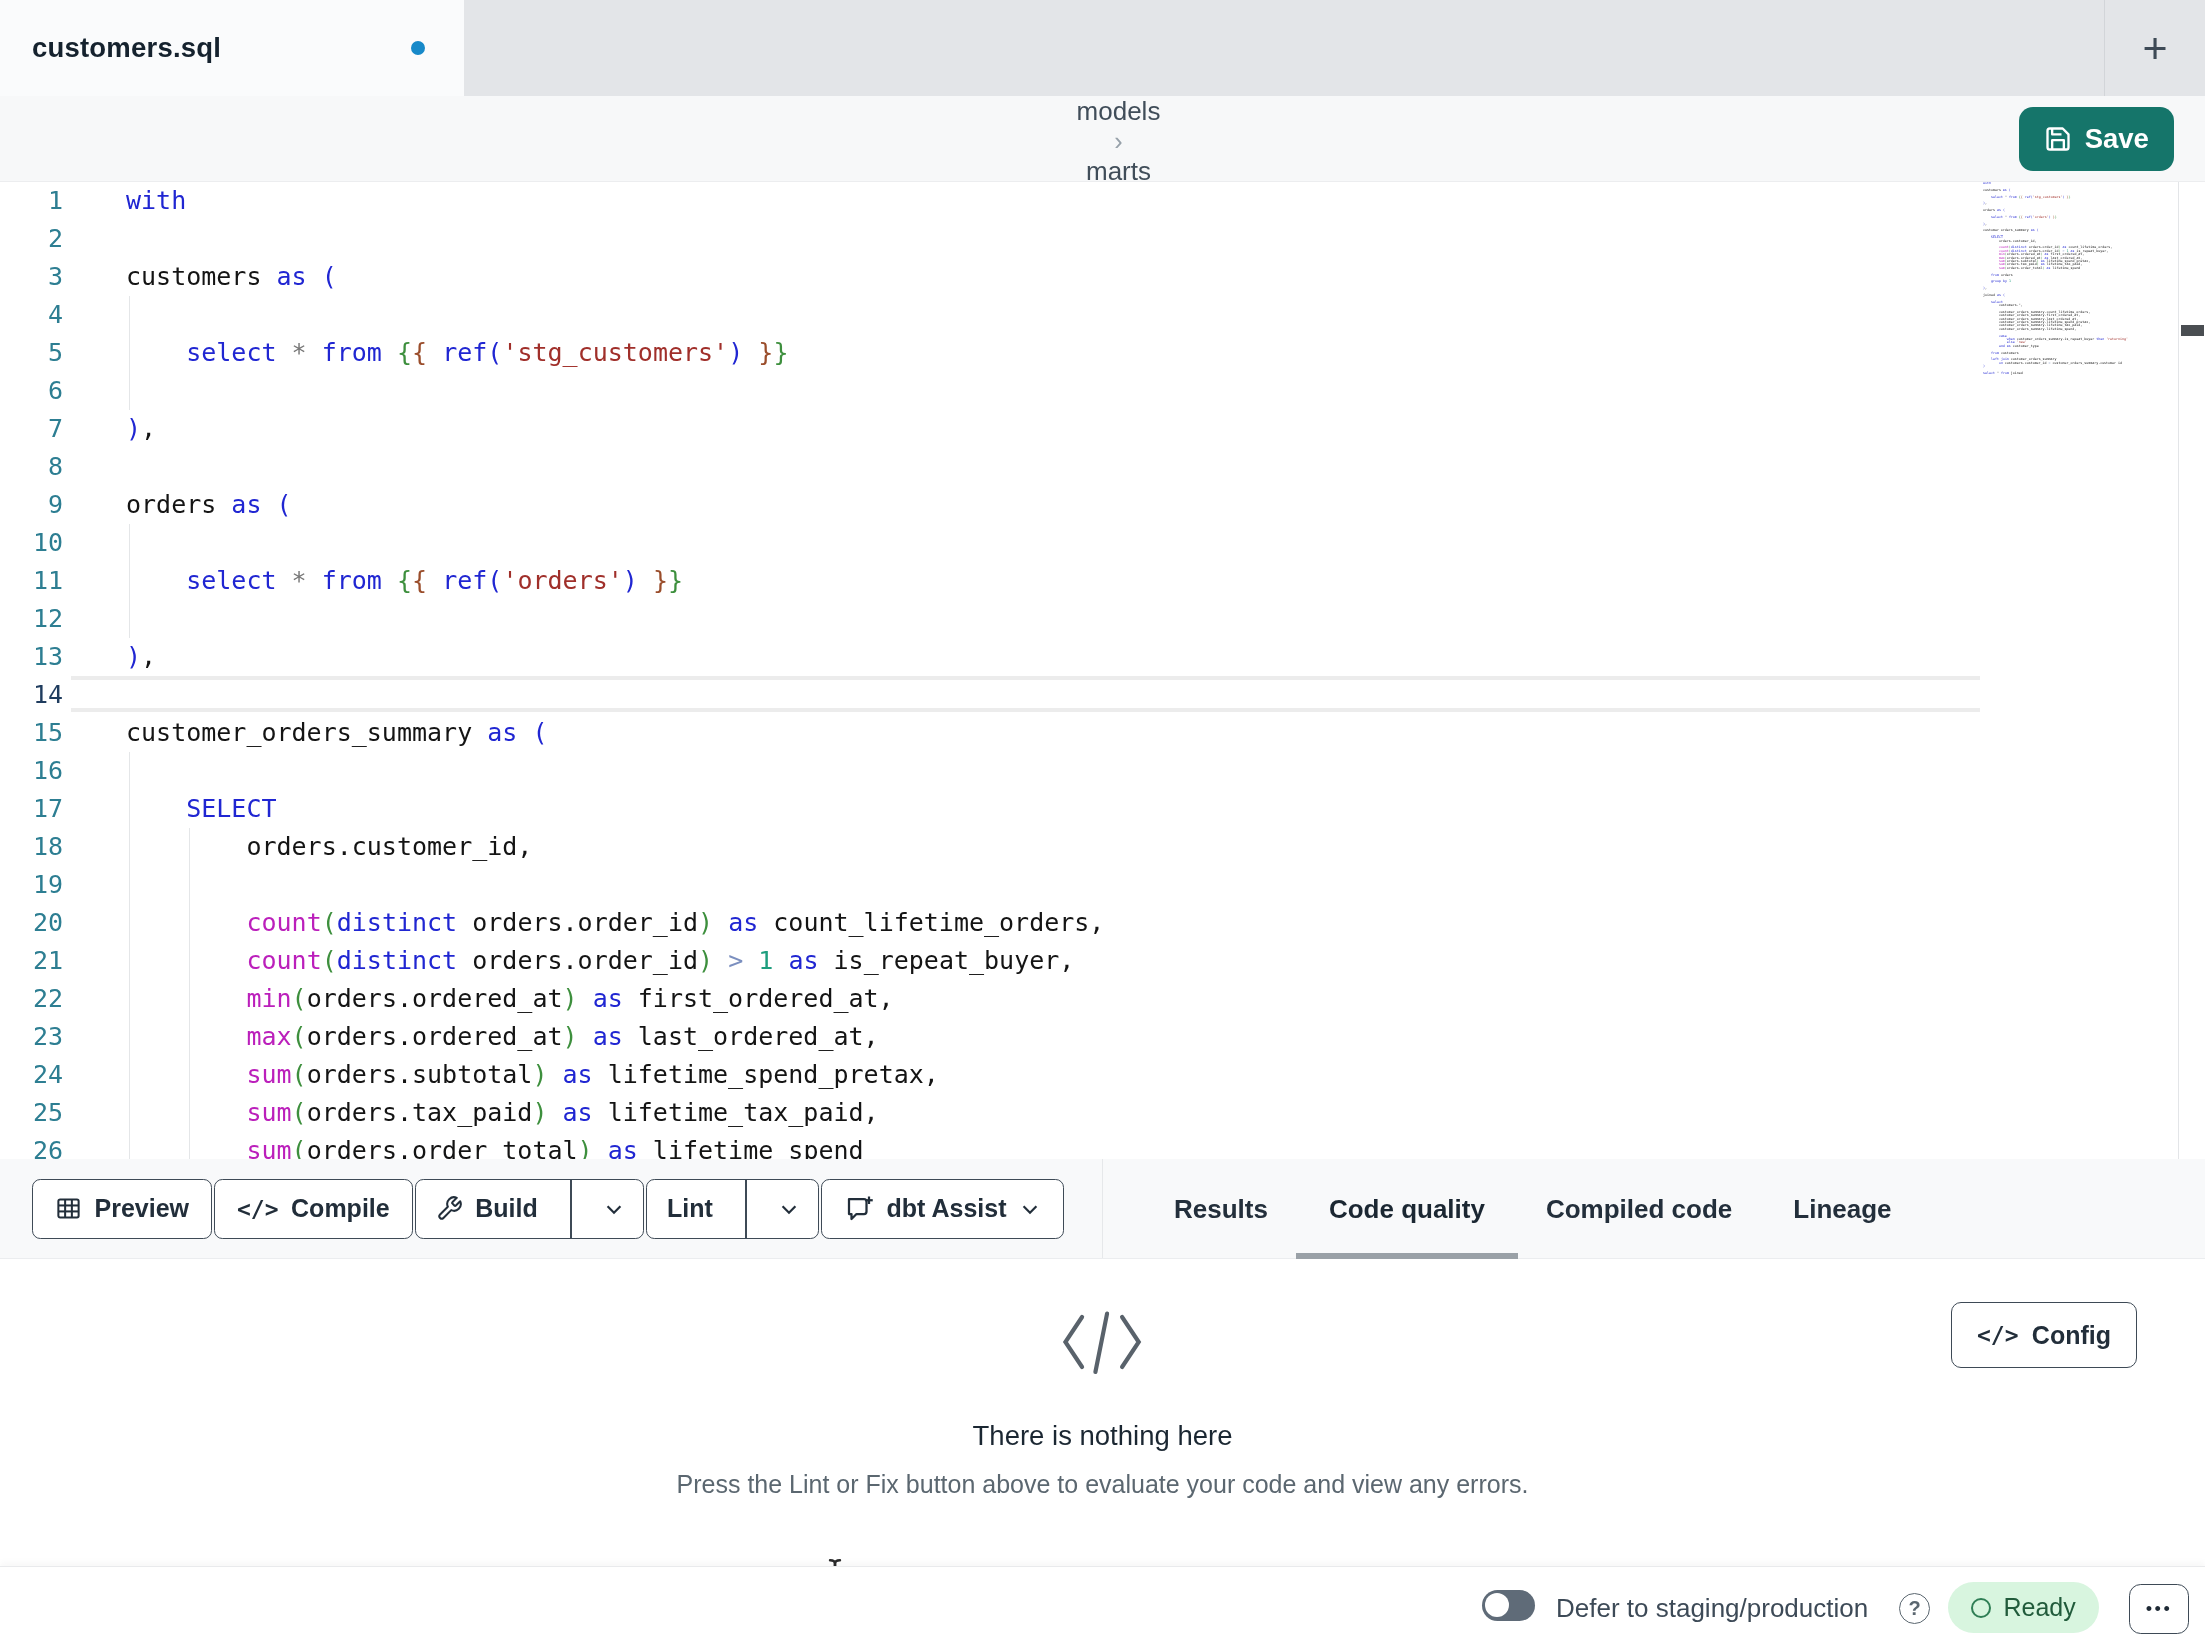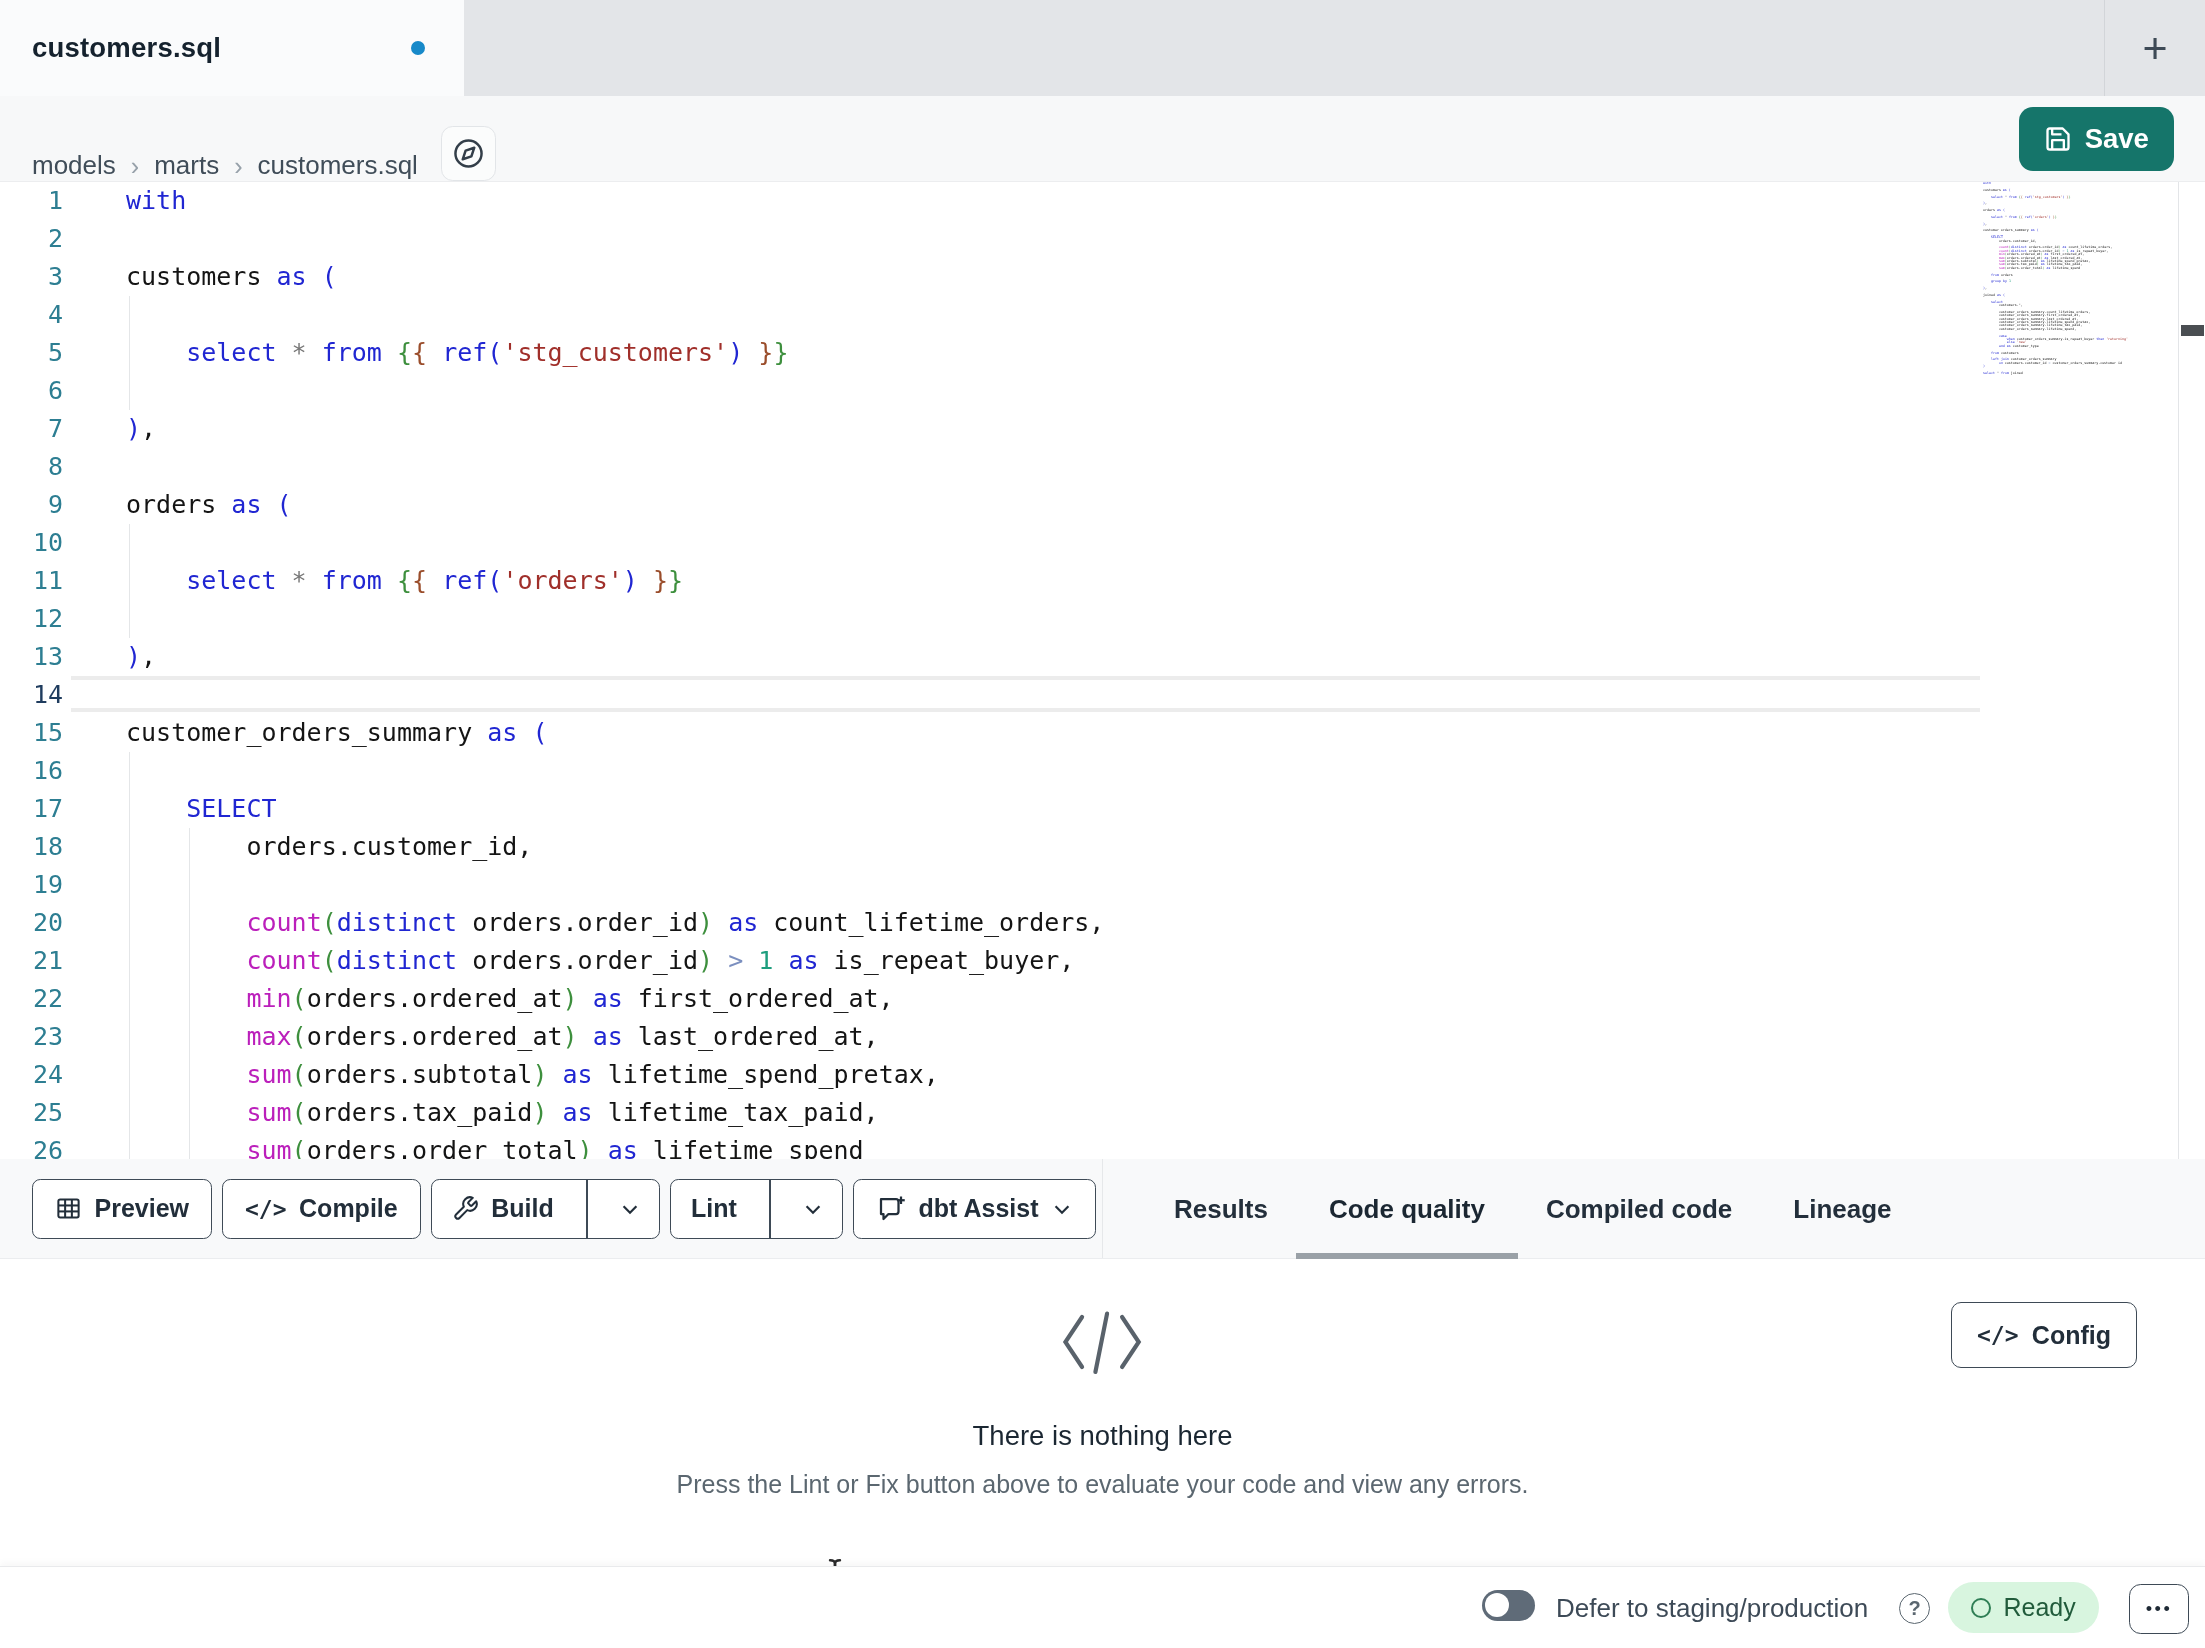--- a/index.html
+++ b/index.html
@@ -14,21 +14,21 @@
   .tab-label { font-size:27.5px; font-weight:700; color:#15222E; letter-spacing:0.2px; }
   .dirty-dot { position:absolute; right:39px; top:50%; transform:translateY(-50%);
     width:10px; height:10px; border-radius:50%; background:#fff; border:7.5px solid #1789C9; }
   .newtab-zone { position:absolute; right:0; top:0; width:101px; height:96px;
     border-left:0.8px solid #D2D5D9; display:flex; align-items:center; justify-content:center; }
   .new-tab { background:none; border:none; font-size:43px; font-weight:300; color:#3E4A56;
     cursor:pointer; line-height:1; }
 
   
   .crumbbar { position:absolute; top:96px; left:0; width:100%; height:86px; background:#F7F8F9;
-    border-bottom:0.8px solid #ECEDEF; display:flex; align-items:flex-end; padding-left:32px; }
+    border-bottom:0.8px solid #ECEDEF; display:flex; align-items:center; padding-left:32px;flex-direction:column; }
   .crumb { font-size:26px; color:#404D59; }
   .crumb-sep { font-size:25px; color:#97A1AA; margin:0 15px; }
   .compass-btn { margin-left:23px; width:55px; height:55px; border-radius:11.7px;
     border:0.8px solid #E2E5E8; background:#FBFCFC; display:flex; align-items:center; justify-content:center; cursor:pointer; }
   .save-btn { position:absolute; right:31px; top:11px; width:155px; height:64px; border:none;
     border-radius:14px; background:#15756A; color:#fff; font-size:27.5px; font-weight:600;
     display:flex; align-items:center; justify-content:center; gap:12.5px; cursor:pointer;
     font-family:"Liberation Sans", sans-serif; }
 
   
@@ -49,21 +49,21 @@
   .num { color:#1E9E7E; } .op { color:#7B8FBF; } .star { color:#777; }
 
   .minimap { position:absolute; left:1983px; top:0; width:193px;
     font:3.3px/3.4px "DejaVu Sans Mono", monospace; white-space:pre; color:#141414; }
   .mm-line { height:3.4px; white-space:pre; }
   .scrollcol { position:absolute; right:0; top:0; bottom:0; width:27.5px; border-left:0.8px solid #E3E5E8; }
   .scroll-thumb { position:absolute; left:2.5px; top:143px; width:22.5px; height:11px; background:#4A4E52; }
 
   
   .toolbar { position:absolute; top:1159px; left:0; width:100%; height:100px; background:#F8F9FA;
-    border-bottom:0.8px solid #EBEDEF; display:flex; align-items:center; padding-left:32px; gap:10px; }
+    border-bottom:0.8px solid #EBEDEF; display:flex; align-items:center; padding-left:32px; gap:2px; }
   .tbtn { height:60px; border:1.7px solid #3E4A56; border-radius:8.3px; background:#fff;
     display:flex; align-items:center; font-size:25px; font-weight:600; color:#222E3A; cursor:pointer;
     font-family:"Liberation Sans", sans-serif; padding:0 22px; gap:12.5px; }
   .tbtn.split { padding:0; }
   .tbtn.split .main { display:flex; align-items:center; gap:12.5px; padding:0 20px; height:100%; }
   .tbtn.split .sep { width:1.7px; height:100%; background:#3E4A56; }
   .tbtn.split .chev { display:flex; align-items:center; justify-content:center; padding:0 18.3px; height:100%; }
   .code-glyph { font-family:"DejaVu Sans Mono", monospace; font-weight:700; font-size:23px; color:#222E3A; }
   .panel-divider { position:absolute; left:1102px; top:0; bottom:0; width:0.8px; background:#E6E8EA; }
   .ptabs { position:absolute; left:1174px; top:0; height:100px; display:flex; align-items:center; gap:61px; }

